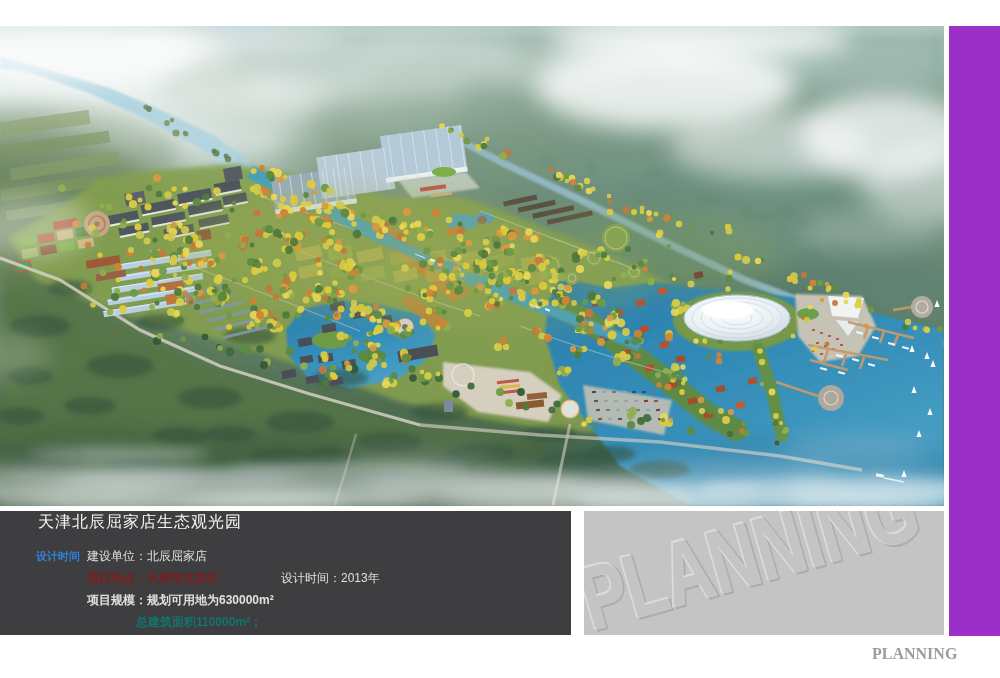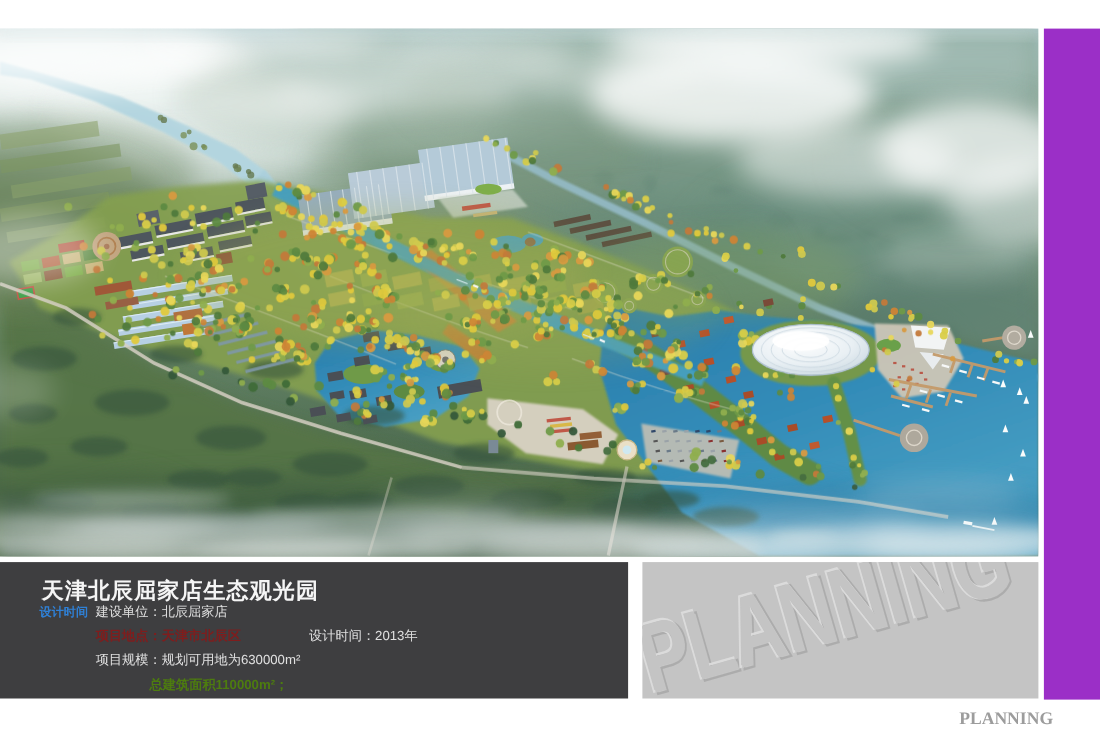--- a/index.html
+++ b/index.html
@@ -1605,33 +1605,33 @@
 <ellipse cx="420" cy="436" rx="80" ry="12" fill="#ffffff" opacity="0.2" filter="url(#b12)"></ellipse>
 <ellipse cx="855" cy="424" rx="75" ry="14" fill="#ffffff" opacity="0.2" filter="url(#b12)"></ellipse>
 </g>
 <rect x="0" y="0" width="944" height="7" fill="#dce8e8" opacity="0.55" filter="url(#b6)"></rect>
 </svg>
 
 <div class="abs" style="left:949px;top:26px;width:51px;height:610px;background:#9b2fc7"></div>
 
 <div class="abs" style="left:0;top:511px;width:571px;height:124px;background:#3e3e40"></div>
 
-<div class="abs" style="left:38px;top:524px;color:#f5f5f5;font-size:20px;font-weight:bold;letter-spacing:1px">天津北辰屈家店生态观光园</div>
+<div class="abs" style="left:38px;top:512px;color:#f5f5f5;font-size:16px;font-weight:normal;letter-spacing:1px">天津北辰屈家店生态观光园</div>
 
 <div class="abs" style="left:36px;top:549px;color:#2f80d6;font-size:11px;font-weight:bold">设计时间</div>
 
 <div class="abs" style="left:87px;top:548px;color:#e0e0e0;font-size:12px;font-weight:normal">建设单位：北辰屈家店</div>
 
 <div class="abs" style="left:87px;top:570px;color:#7f1d1d;font-size:12px;font-weight:bold">项目地点：天津市北辰区</div>
 
 <div class="abs" style="left:281px;top:570px;color:#e0e0e0;font-size:12px;font-weight:normal">设计时间：2013年</div>
 
-<div class="abs" style="left:87px;top:592px;color:#e0e0e0;font-size:12px;font-weight:normal">项目规模：规划可用地为630000m²</div>
-
-<div class="abs" style="left:136px;top:614px;color:#4d7c0f;font-size:12px;font-weight:bold">总建筑面积110000m²；</div>
+<div class="abs" style="left:87px;top:592px;color:#e0e0e0;font-size:12px;font-weight:bold">项目规模：规划可用地为630000m²</div>
+
+<div class="abs" style="left:136px;top:614px;color:#0f766e;font-size:12px;font-weight:bold">总建筑面积110000m²；</div>
 
 <div class="abs" style="left:584px;top:511px;width:360px;height:124px;background:#c4c4c4;overflow:hidden">
 
 <svg width="360" height="124" style="position:absolute;left:0;top:0">
 <g transform="translate(8,120) rotate(-16)" font-family="'Liberation Sans',sans-serif" font-size="90" font-weight="bold">
 <text x="1.6" y="1.6" fill="none" stroke="#a9a9a9" stroke-width="2.2" opacity="0.85" textLength="345" lengthAdjust="spacingAndGlyphs">PLANNING</text>
 <text x="-1.4" y="-1.4" fill="none" stroke="#dedede" stroke-width="2.2" opacity="0.9" textLength="345" lengthAdjust="spacingAndGlyphs">PLANNING</text>
 <text x="0" y="0" fill="#c4c4c4" textLength="345" lengthAdjust="spacingAndGlyphs">PLANNING</text>
 </g>
 </svg>

